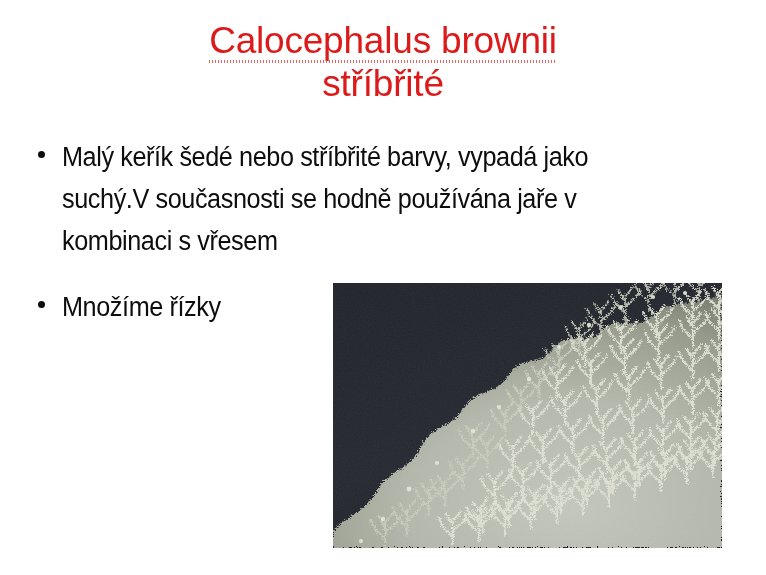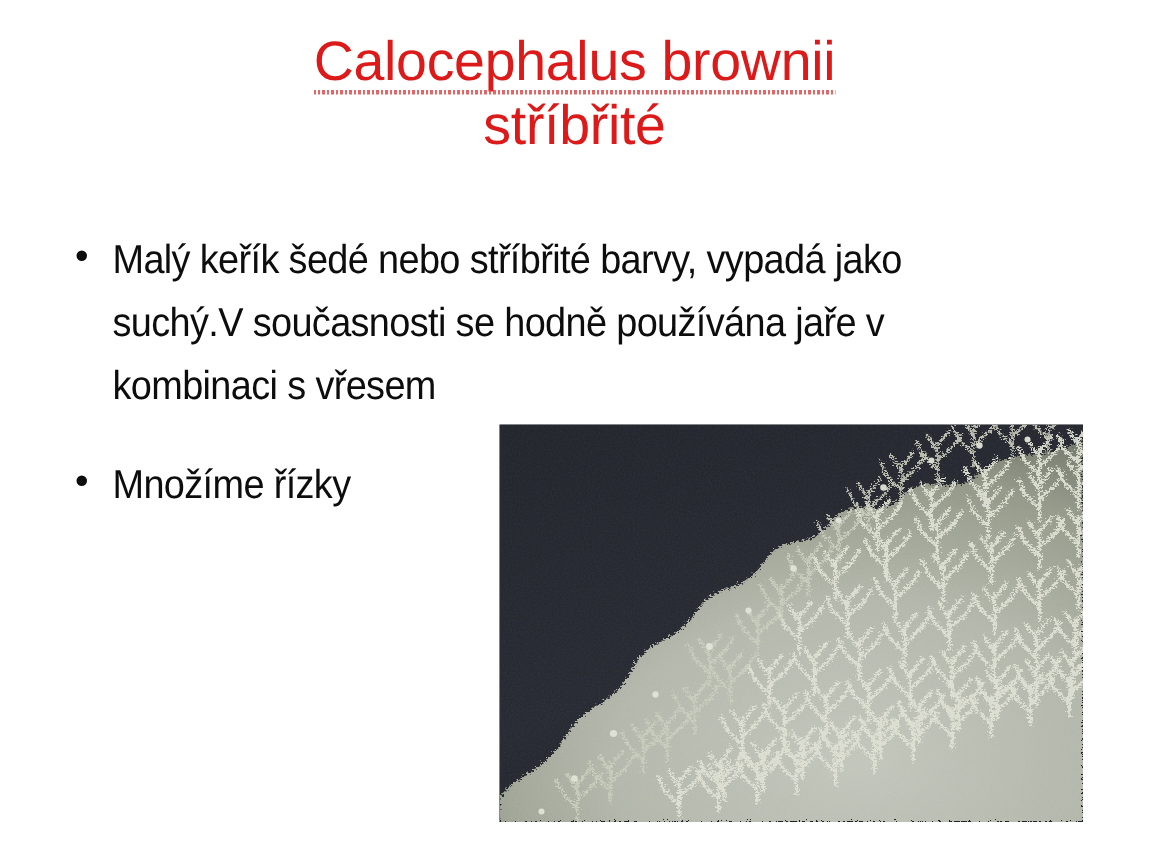--- a/index.html
+++ b/index.html
@@ -56,24 +56,23 @@
     background-image:
       repeating-linear-gradient(90deg,
         #e04b4b 0px, #e04b4b 1.4px,
         rgba(224,75,75,0) 1.4px, rgba(224,75,75,0) 3px);
     opacity: 0.85;
   }
 
   
   .body-block {
     position: absolute;
-    left: 39px;
+    left: 26px;
     top: 136px;
     width: 700px;
-    margin-top: 16px;
   }
   .bullet-row {
     display: block;
     position: relative;
     padding-left: 36px;
     margin: 0 0 0 0;
   }
   .bullet-row + .bullet-row {
     margin-top: 24px;
   }

